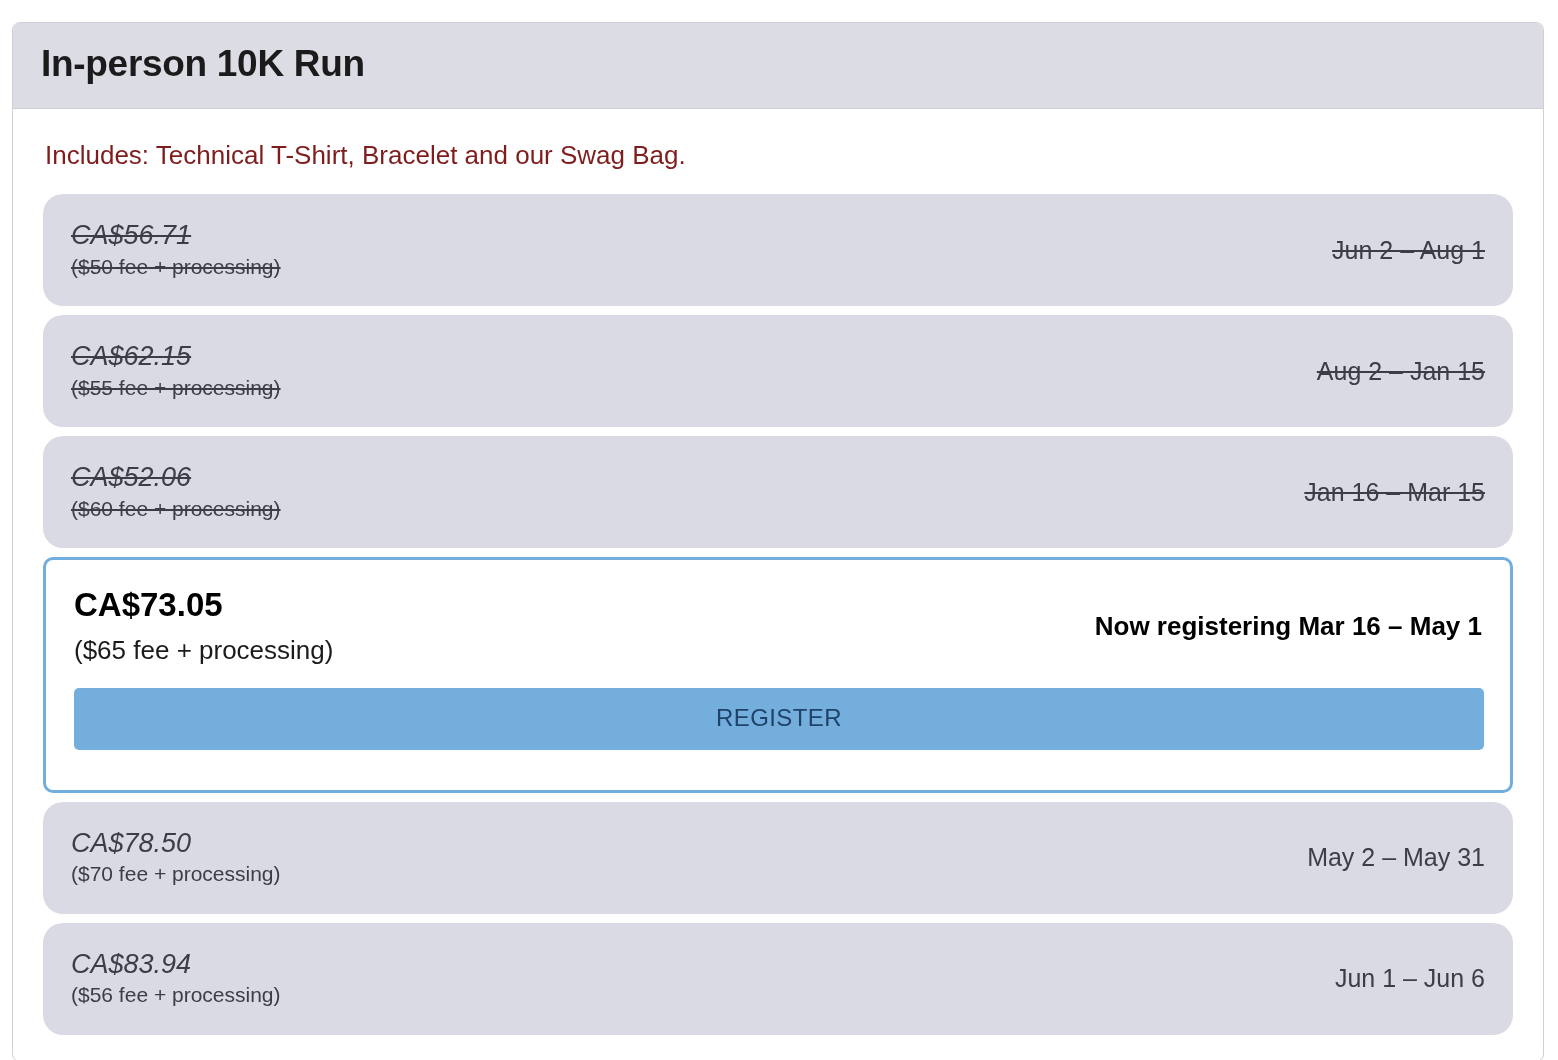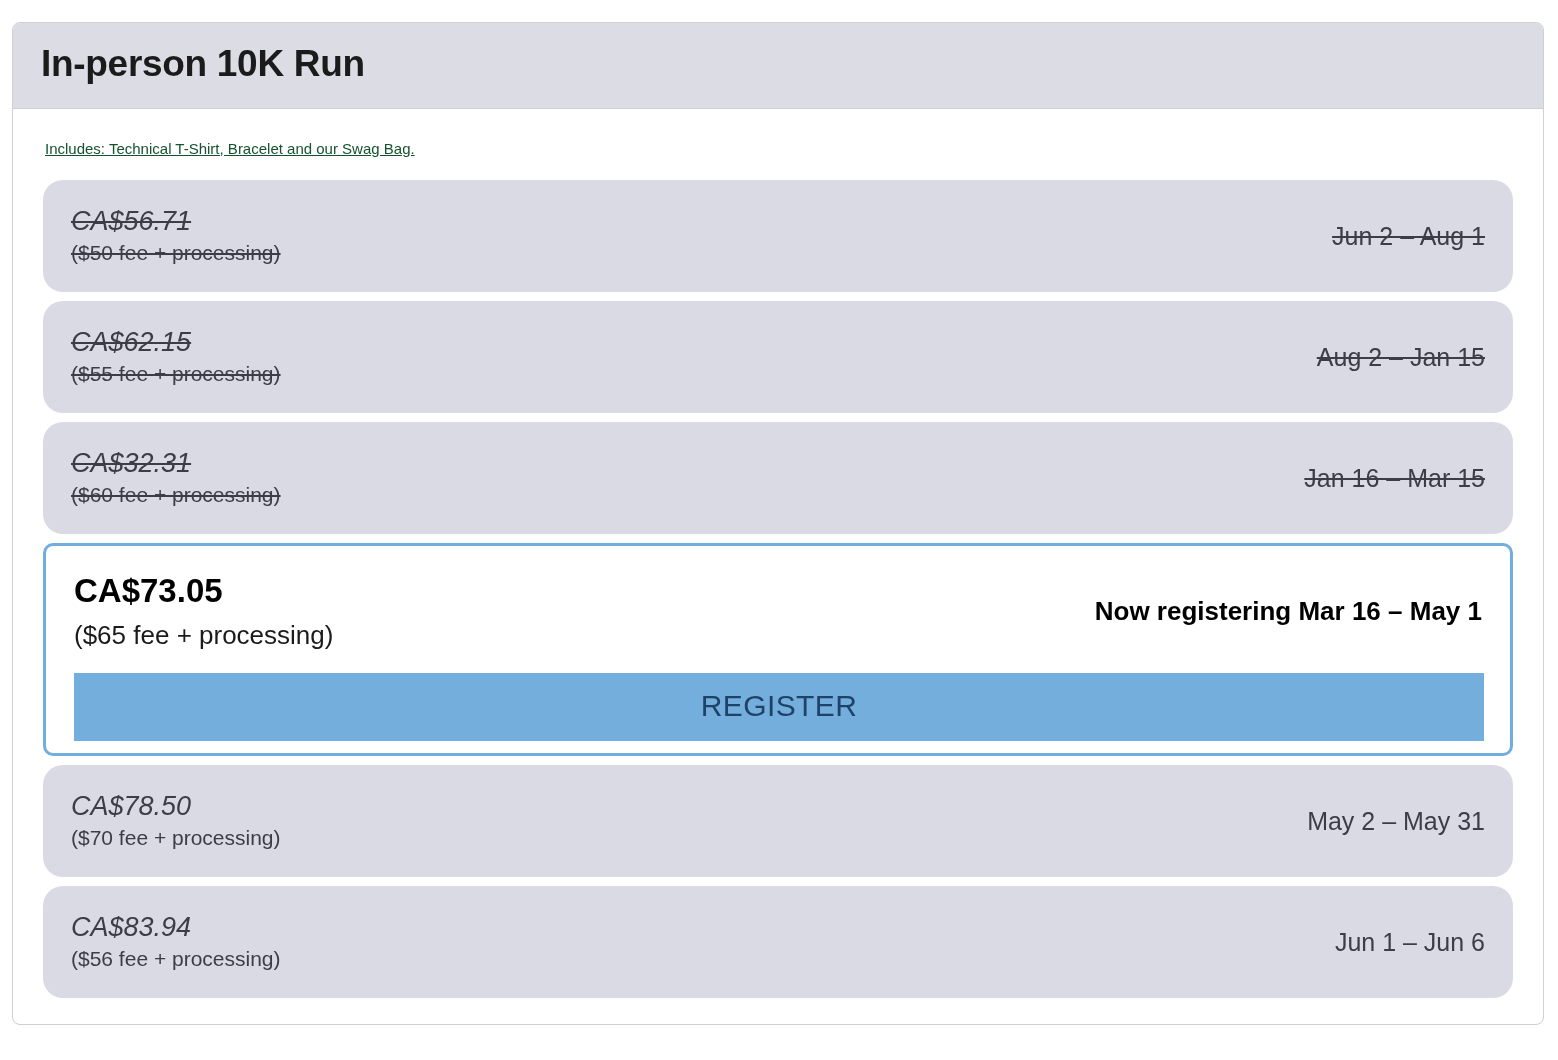--- a/index.html
+++ b/index.html
@@ -38,25 +38,24 @@
     color: #1b1b1b;
     letter-spacing: -0.3px;
     line-height: 1.15;
   }
 
   .card-body {
     padding: 26px 30px 26px 30px;
   }
 
   .includes-line {
-    font-size: 15px;
-    color: #14532d;
+    font-size: 26px;
+    color: #7f1d1d;
     margin: 4px 0 22px 2px;
     line-height: 1.3;
-    text-decoration: underline;
   }
 
   
   .tier {
     position: relative;
     box-sizing: border-box;
     background: #dadae4;
     border-radius: 20px;
     margin-bottom: 9px;
     padding: 22px 26px 22px 28px;
@@ -98,21 +97,21 @@
     text-decoration: line-through;
     text-decoration-thickness: 2px;
   }
 
   
   .tier.active {
     background: #ffffff;
     border: 3px solid #72aedd;
     border-radius: 10px;
     display: block;
-    padding: 24px 26px 12px 28px;
+    padding: 24px 26px 40px 28px;
     min-height: 0;
     margin-bottom: 9px;
   }
   .active-top {
     display: flex;
     align-items: center;
     justify-content: space-between;
   }
   .tier.active .tier-price {
     font-style: normal;
@@ -135,24 +134,24 @@
     padding-right: 2px;
   }
   .register-button {
     display: block;
     width: 100%;
     box-sizing: border-box;
     margin-top: 20px;
     padding: 16px 0 18px 0;
     background: #74aedc;
     border: none;
-    border-radius: 0;
+    border-radius: 5px;
     color: #1f4268;
     font-family: "Liberation Sans", sans-serif;
-    font-size: 30px;
+    font-size: 24px;
     letter-spacing: 0.4px;
     text-align: center;
     cursor: pointer;
   }
 
   
   .tier.future .tier-price,
   .tier.future .tier-fee,
   .tier.future .tier-dates {
     text-decoration: none;
@@ -186,21 +185,21 @@
     <div class="tier past">
       <div class="tier-left">
         <div class="tier-price">CA$62.15</div>
         <div class="tier-fee">($55 fee + processing)</div>
       </div>
       <div class="tier-dates">Aug 2 – Jan 15</div>
     </div>
 
     <div class="tier past">
       <div class="tier-left">
-        <div class="tier-price">CA$32.31</div>
+        <div class="tier-price">CA$52.06</div>
         <div class="tier-fee">($60 fee + processing)</div>
       </div>
       <div class="tier-dates">Jan 16 – Mar 15</div>
     </div>
 
     <div class="tier active">
       <div class="active-top">
         <div class="tier-left">
           <div class="tier-price">CA$73.05</div>
           <div class="tier-fee">($65 fee + processing)</div>

